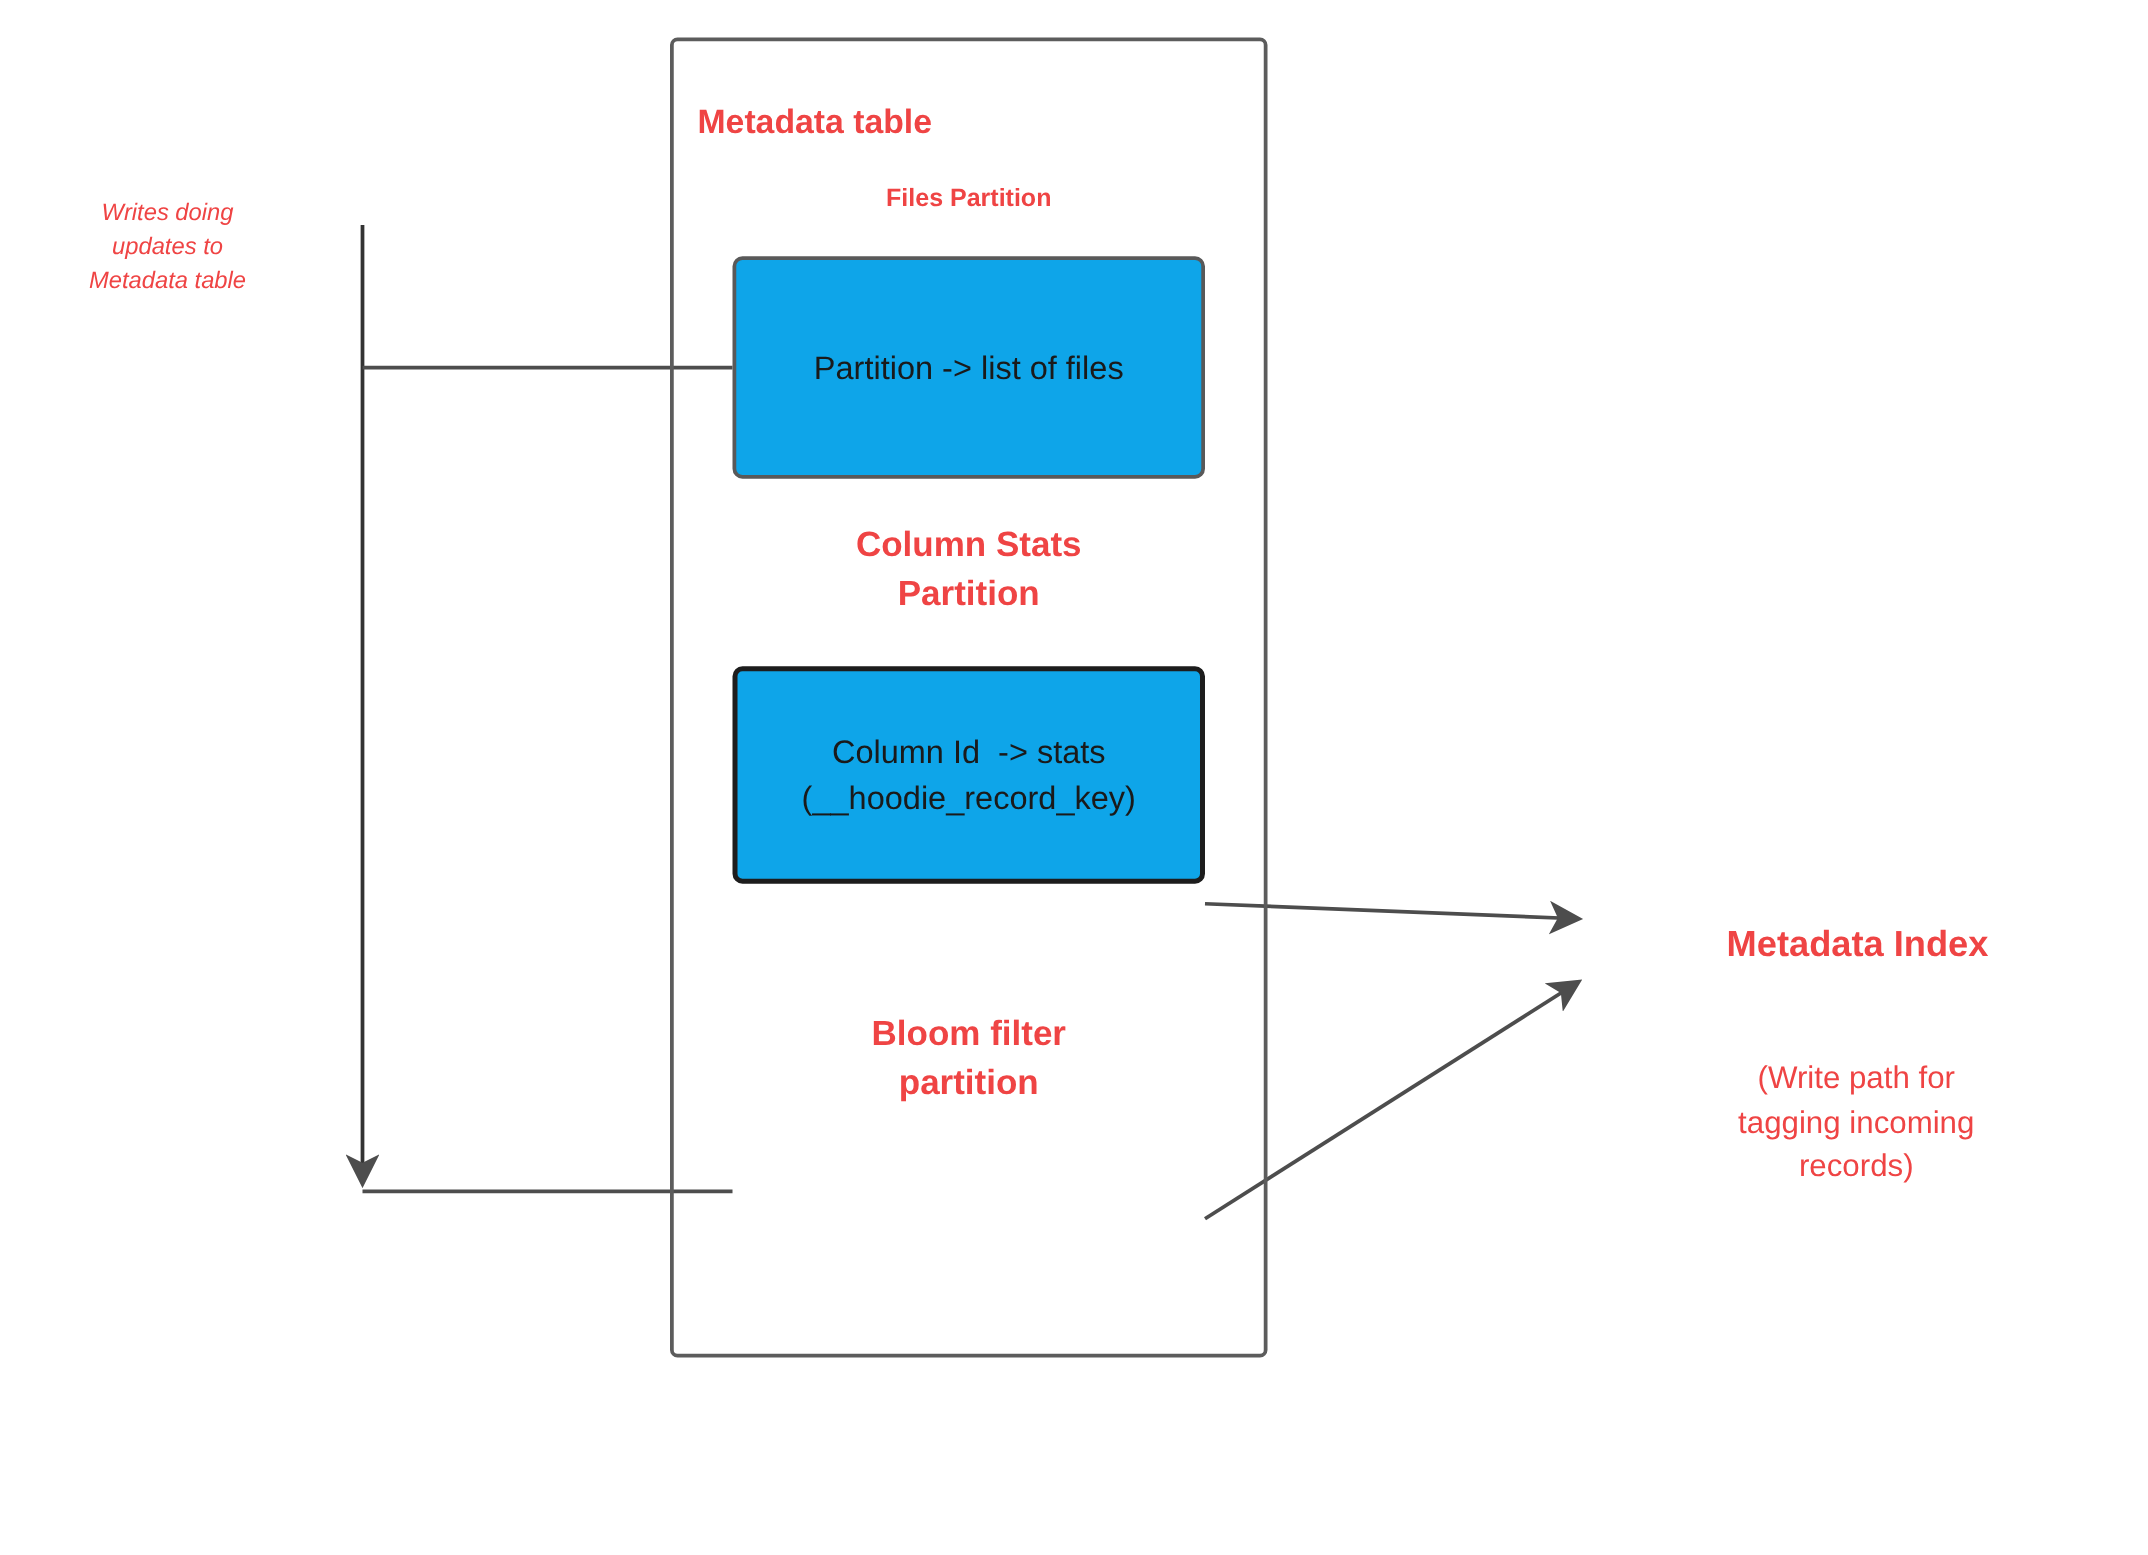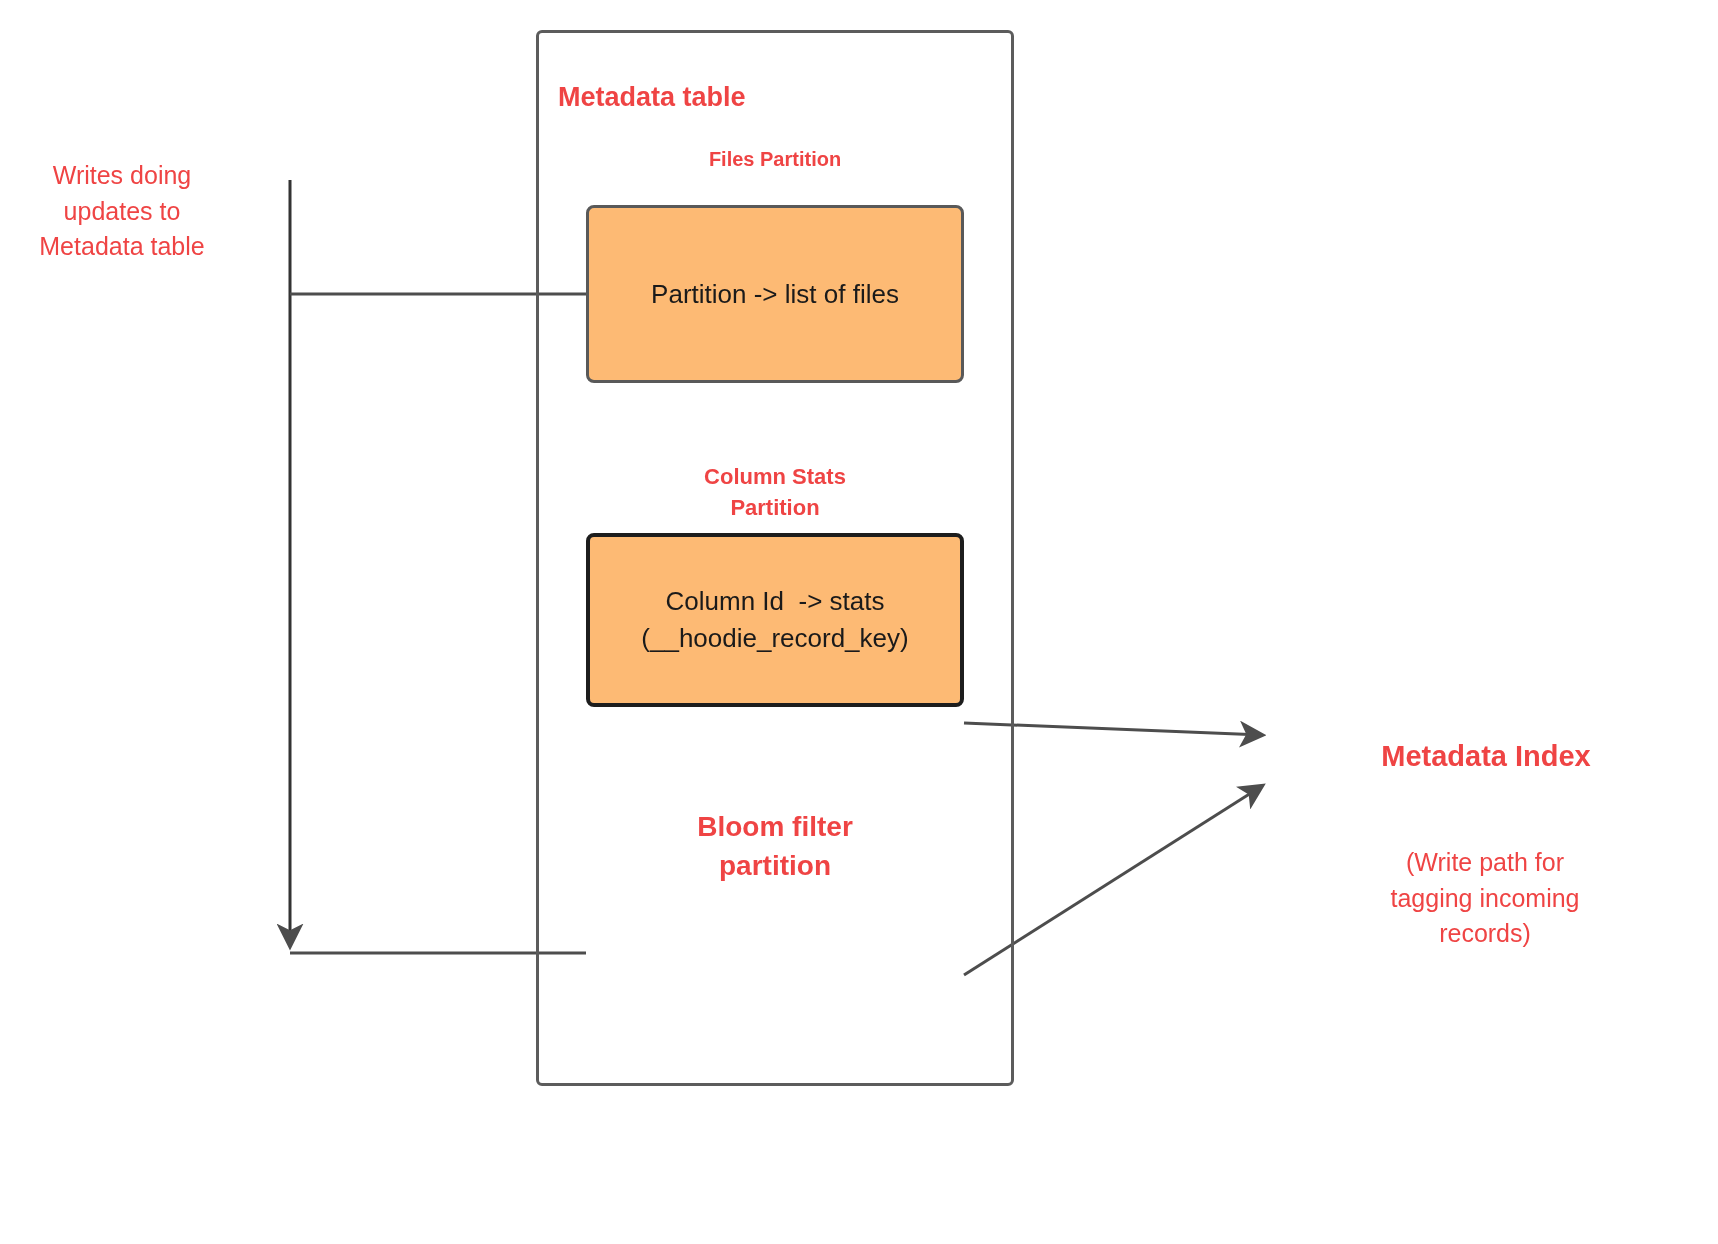--- a/index.html
+++ b/index.html
@@ -38,21 +38,21 @@
     border: 3px solid #5c5c5c;
     border-radius: 6px;
     background: transparent;
     box-sizing: border-box;
   }
   .inner-box {
     position: absolute;
     box-sizing: border-box;
     border: 3px solid #595959;
     border-radius: 8px;
-    background: #fdba74;
+    background: #0ea5e9;
     display: flex;
     align-items: center;
     justify-content: center;
   }
   .inner-box.strong {
     border: 4px solid #1d1d1d;
     justify-content: center;
   }
   .box-files   { left: 586px; top: 205px;  width: 378px; height: 178px; }
   .box-colstats{ left: 586px; top: 533px;  width: 378px; height: 174px; }
@@ -82,40 +82,41 @@
   }
   .lbl-files-partition {
     left: 586px;
     top: 148px;
     width: 378px;
     font-size: 20px;
     font-weight: bold;
   }
   .lbl-colstats-partition {
     left: 586px;
-    top: 462px;
+    top: 416px;
     width: 378px;
-    font-size: 22px;
+    font-size: 28px;
     font-weight: bold;
     line-height: 1.4;
   }
   .lbl-bloom-partition {
     left: 586px;
     top: 807px;
     width: 378px;
     font-size: 28px;
     font-weight: bold;
     line-height: 1.4;
   }
   .lbl-writes {
-    left: 8px;
+    left: 20px;
     top: 158px;
     width: 228px;
-    font-size: 25px;
+    font-size: 19px;
     line-height: 1.42;
+    font-style: italic;
   }
   .lbl-metadata-index {
     left: 1286px;
     top: 740px;
     width: 400px;
     font-size: 29px;
     font-weight: bold;
   }
   .lbl-metadata-index-sub {
     left: 1300px;

